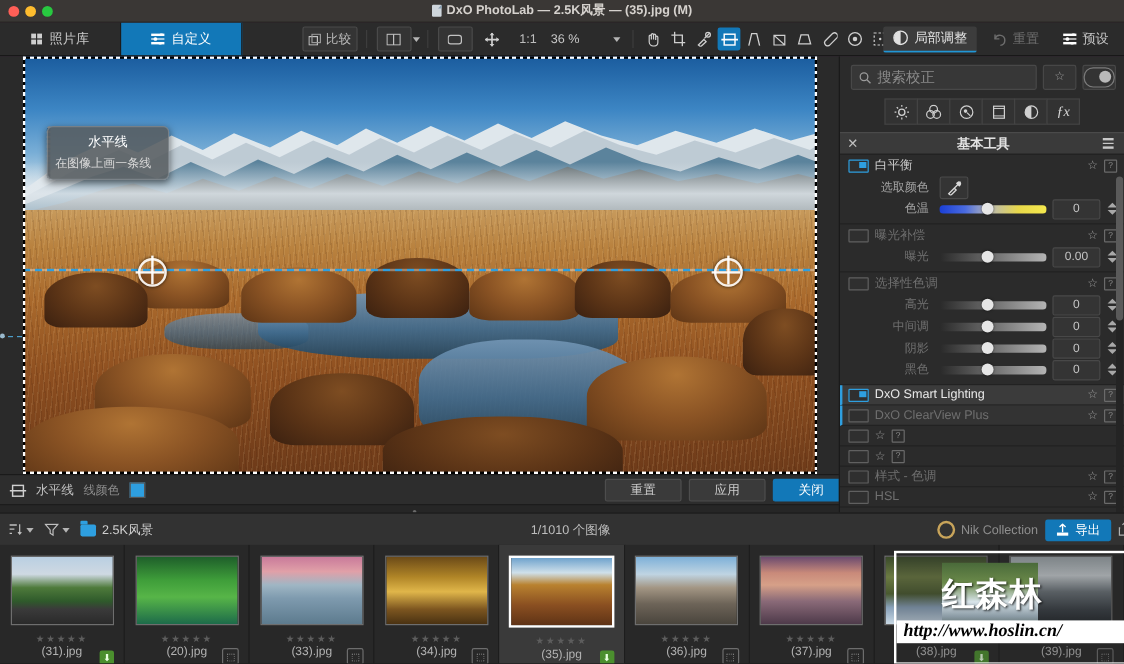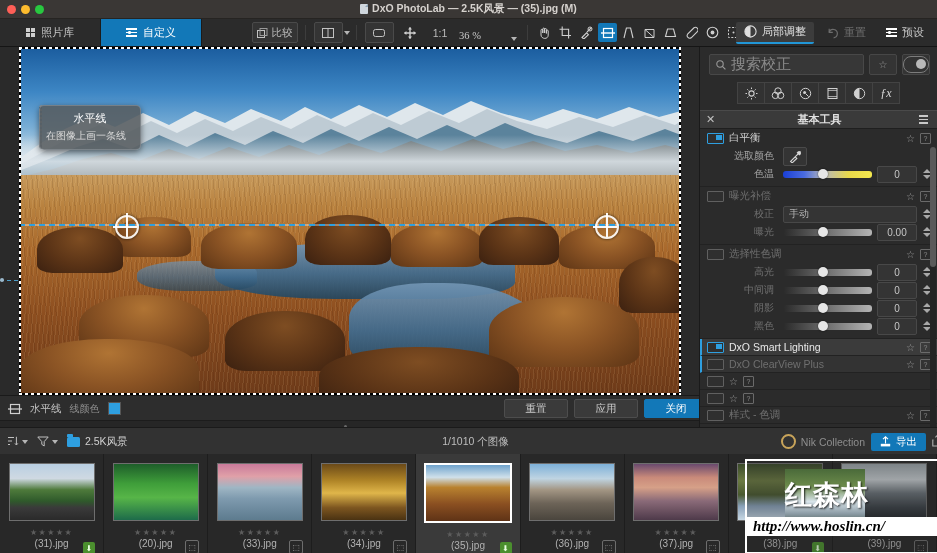--- a/index.html
+++ b/index.html
@@ -39,22 +39,22 @@
   .sliders-ico b:nth-of-type(3){left:6px;top:6.7px;}
 
   .tb-mid{display:flex;align-items:center;gap:0px;margin-left:48px;}
   .tb-btn{height:19px;min-width:19px;padding:0 4px;margin:0 1.5px;border-radius:2px;
           display:flex;align-items:center;justify-content:center;gap:4px;
           color:#bdbdbd;font-size:10.5px;cursor:default;}
   .tb-btn.box{border:1px solid #4a4a4a;background:#343434;}
   .tb-sep{width:1px;height:15px;background:#3d3d3d;margin:0 6px;}
   .caret{width:0;height:0;border-left:3.5px solid transparent;border-right:3.5px solid transparent;
          border-top:4px solid #b5b5b5;}
-  .zoomfield{width:58px;height:17px;display:flex;align-items:flex-end;
-             justify-content:space-between;padding:0 4px;color:#c8c8c8;font-size:10.5px;font-family:Liberation Serif, serif;}
+  .zoomfield{width:58px;height:17px;display:flex;align-items:center;
+             justify-content:space-between;padding:0 4px;color:#c8c8c8;font-size:10.5px;}
   .icon-sq{width:19px;height:19px;display:flex;align-items:center;justify-content:center;
            margin:0 1px;border-radius:2px;cursor:default;}
   .icon-sq.on{background:#1278b8;}
   .tb-right{position:absolute;right:6px;display:flex;align-items:center;gap:6px;}
   .local-btn{height:20px;padding:0 8px;border-radius:2px;background:#3c3c3c;
              border-bottom:2px solid #2196d6;display:flex;align-items:center;gap:5px;
              color:#e2e2e2;font-size:11px;}
   .ghost-btn{height:19px;padding:0 7px;display:flex;align-items:center;gap:5px;
              color:#6d6d6d;font-size:11px;}
   .preset-btn{height:19px;padding:0 7px;display:flex;align-items:center;gap:5px;
@@ -125,21 +125,21 @@
   .hb-btn.primary{background:#1278b8;border-color:#1278b8;color:#fff;}
   .scrollstrip{position:absolute;left:0;top:373px;width:700px;height:20px;background:#262626;
                border-top:1px solid #1c1c1c;}
   .scroll-dot{position:absolute;left:344px;top:4px;width:3px;height:3px;border-radius:50%;background:#6a6a6a;}
 
   
   .rpanel{position:absolute;right:0;top:0;width:237px;height:393px;background:#2b2b2b;
           border-left:1px solid #1a1a1a;}
   .searchrow{display:flex;align-items:center;gap:5px;padding:7px 7px 5px 9px;}
   .searchbox{flex:1;height:19px;background:#373737;border:1px solid #484848;border-radius:2px;
-             display:flex;align-items:center;gap:5px;padding:0 6px;color:#8a8a8a;font-size:15px;}
+             display:flex;align-items:center;gap:5px;padding:0 6px;color:#8a8a8a;font-size:12px;}
   .ico-btn{width:26px;height:19px;background:#343434;border:1px solid #474747;border-radius:2px;
            display:flex;align-items:center;justify-content:center;}
   .pill{width:26px;height:15px;border-radius:8px;border:1px solid #7c7c7c;position:relative;background:#333;}
   .pill:after{content:"";position:absolute;right:2px;top:1.5px;width:10px;height:10px;border-radius:50%;background:#b9b9b9;}
   .catrow{display:flex;justify-content:center;gap:0;padding:2px 0 6px;}
   .cat{width:26px;height:20px;background:#323232;border:1px solid #434343;margin-left:-1px;
        display:flex;align-items:center;justify-content:center;}
   .cat:first-child{margin-left:0;}
 
   .section-hd{height:17px;background:#3a3a3a;border-top:1px solid #4a4a4a;border-bottom:1px solid #1f1f1f;
@@ -579,28 +579,20 @@
       </div>
 
       <div class="tool">
         <div class="tool-hd">
           <span class="toggle"></span>
           <span class="tool-nm dim">曝光补偿</span>
           <span class="star">☆</span>
           <span class="qmark">?</span>
         </div>
         <div class="row">
-          <span class="rl dim">校正</span>
-          <span class="selbox">手动</span>
-          <span class="spin">
-              <i class="u"></i>
-              <i class="d"></i>
-            </span>
-        </div>
-        <div class="row">
           <span class="rl dim">曝光</span>
           <span class="track">
               <i class="knob" style="left:45%"></i>
             </span>
           <span class="numbox">0.00</span>
           <span class="spin">
               <i class="u"></i>
               <i class="d"></i>
             </span>
         </div>

